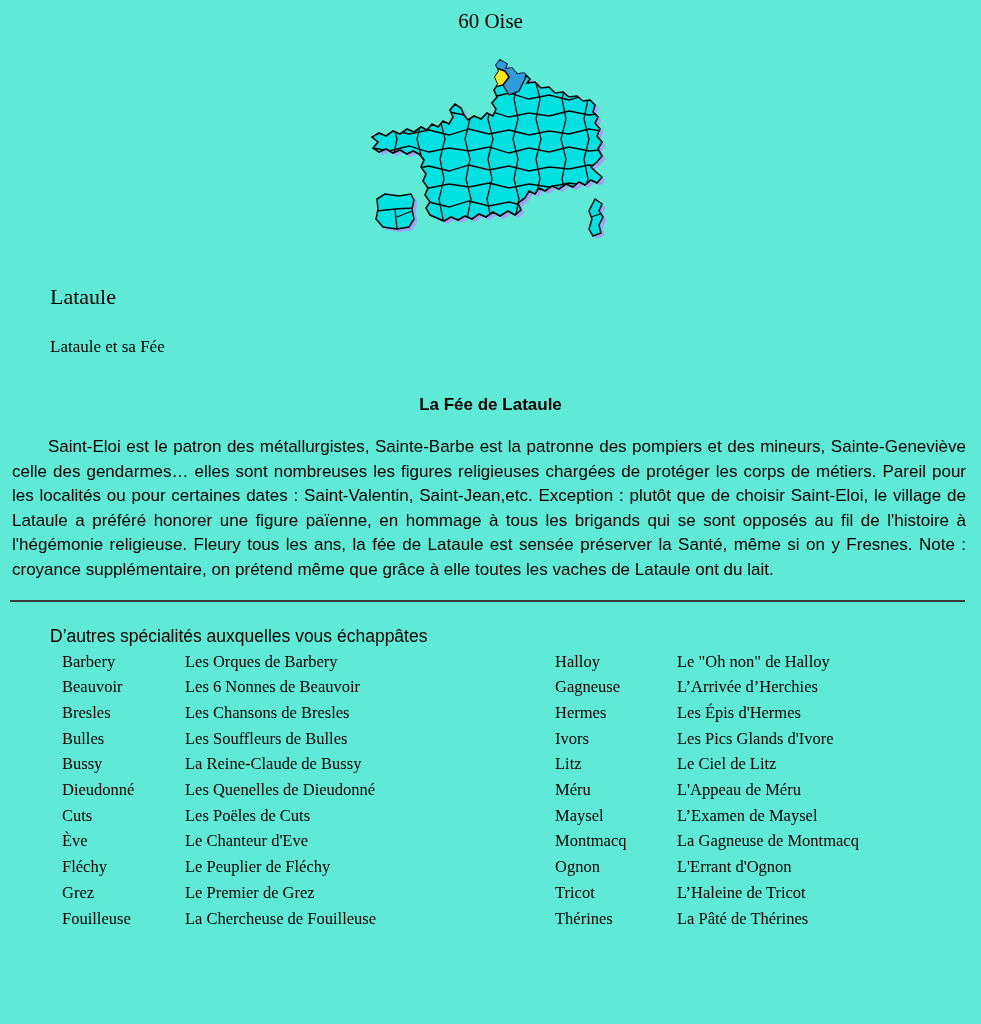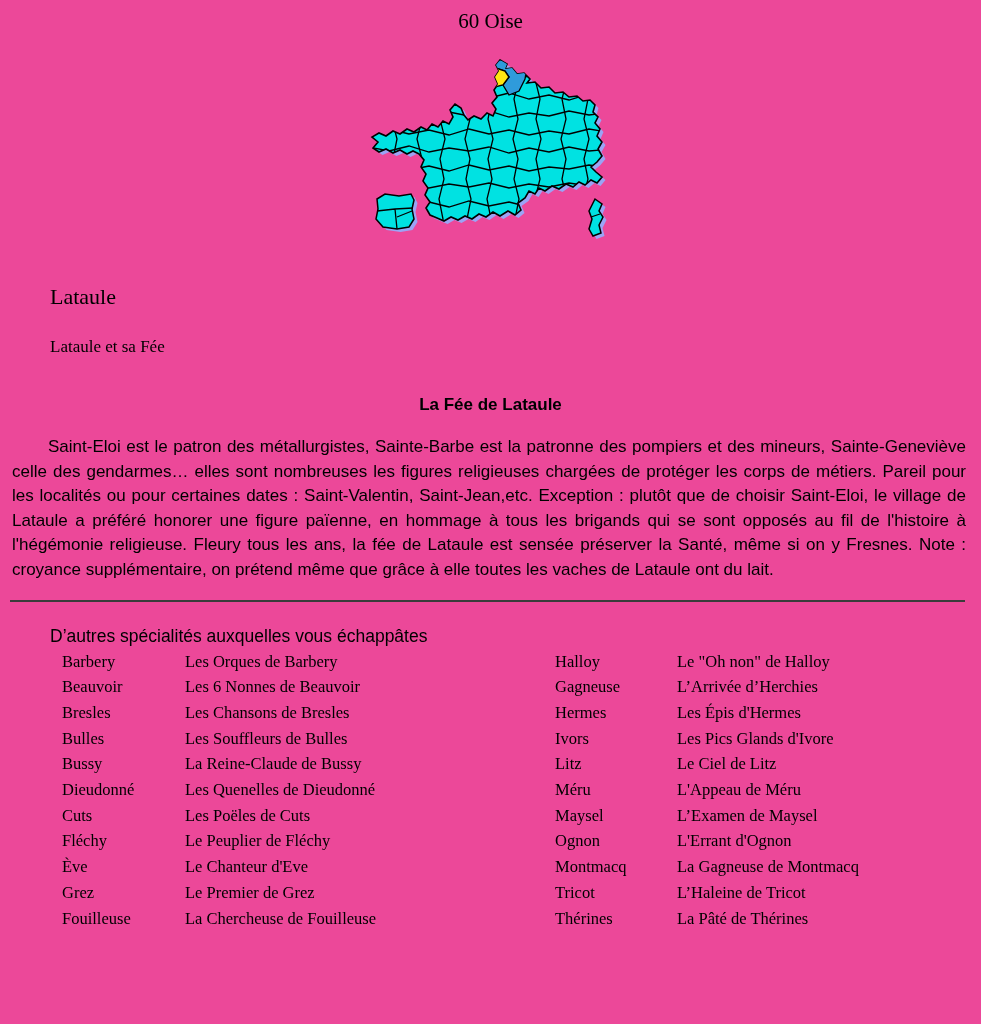--- a/index.html
+++ b/index.html
@@ -3,21 +3,21 @@
 <meta charset="utf-8">
 <style>
   :root{
     --land:#00E2E2; --highlight:#FFE512; --neighbor:#2F9BDB; --border:#000000; --shadow:#9BA4F5;
   }
   html,body{margin:0;padding:0;}
   body{
     width:981px;height:1024px;background:#ffffff;color:#000;
     font-family:"Liberation Serif", serif;
   }
-  .page{position:relative;width:981px;height:1024px;overflow:hidden;background:#ec4899;}
+  .page{position:relative;width:981px;height:1024px;overflow:hidden;background:#5eead4;}
   .doc-title{
     text-align:center;font-size:21px;line-height:24px;padding-top:9px;
     font-family:"Liberation Serif", serif;
   }
   .map-wrap{width:244px;height:181px;margin:26px auto 0;}
   .region-heading{font-size:22px;line-height:26px;margin:44px 0 0 50px;}
   .region-subheading{font-size:17px;line-height:21px;margin:26px 0 0 50px;}
   .story-title{
     font-family:"Liberation Sans", sans-serif;font-weight:bold;font-size:17px;
     text-align:center;margin-top:37px;line-height:21px;
@@ -148,30 +148,30 @@
         <div>Méru</div>
         <div>L'Appeau de Méru</div>
       </div>
       <div class="spec-row">
         <div>Cuts</div>
         <div>Les Poëles de Cuts</div>
         <div>Maysel</div>
         <div>L’Examen de Maysel</div>
       </div>
       <div class="spec-row">
+        <div>Ève</div>
+        <div>Le Chanteur d'Eve</div>
+        <div>Montmacq</div>
+        <div>La Gagneuse de Montmacq</div>
+      </div>
+      <div class="spec-row">
         <div>Fléchy</div>
         <div>Le Peuplier de Fléchy</div>
         <div>Ognon</div>
         <div>L'Errant d'Ognon</div>
-      </div>
-      <div class="spec-row">
-        <div>Ève</div>
-        <div>Le Chanteur d'Eve</div>
-        <div>Montmacq</div>
-        <div>La Gagneuse de Montmacq</div>
       </div>
       <div class="spec-row">
         <div>Grez</div>
         <div>Le Premier de Grez</div>
         <div>Tricot</div>
         <div>L’Haleine de Tricot</div>
       </div>
       <div class="spec-row">
         <div>Fouilleuse</div>
         <div>La Chercheuse de Fouilleuse</div>

